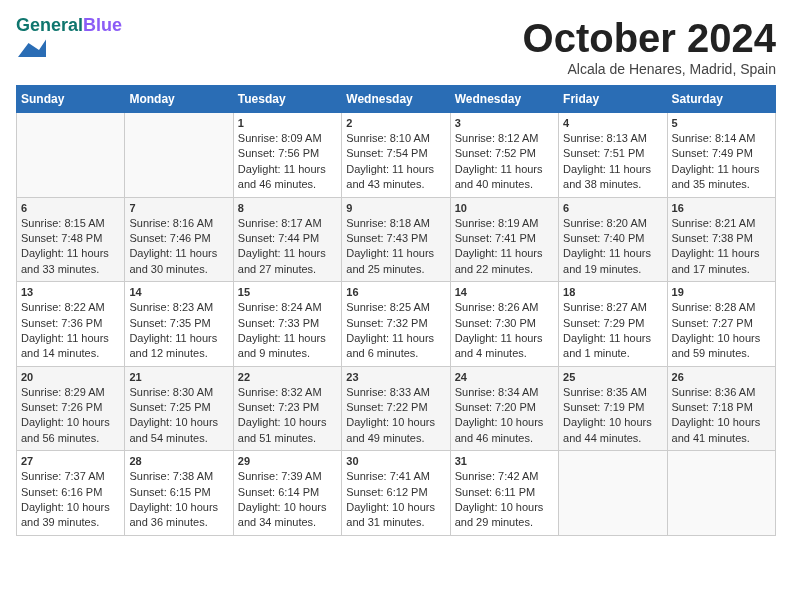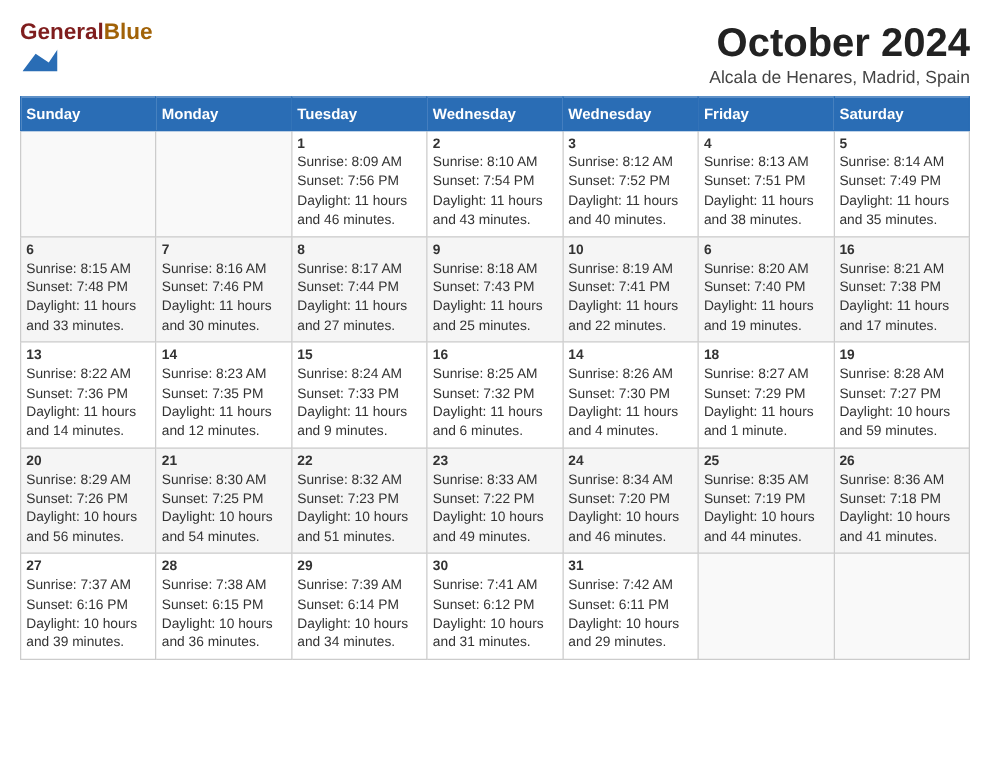--- a/index.html
+++ b/index.html
@@ -18,32 +18,32 @@
     }
     .logo {
       display: flex;
       align-items: center;
     }
     .logo-text {
       font-size: 18px;
       font-weight: bold;
       line-height: 1.1;
     }
-    .logo-general { color: #7f1d1d; }
-    .logo-blue { color: #a16207; }
+    .logo-general { color: #0f766e; }
+    .logo-blue { color: #8b5cf6; }
     .logo-icon {
       width: 28px;
       height: 28px;
       margin-left: 2px;
     }
     .title-block {
       text-align: right;
     }
     .month-title {
-      font-size: 32px;
+      font-size: 40px;
       font-weight: bold;
       color: #222;
     }
     .location {
       font-size: 14px;
       color: #444;
       text-align: right;
     }
     table {
       width: 100%;

